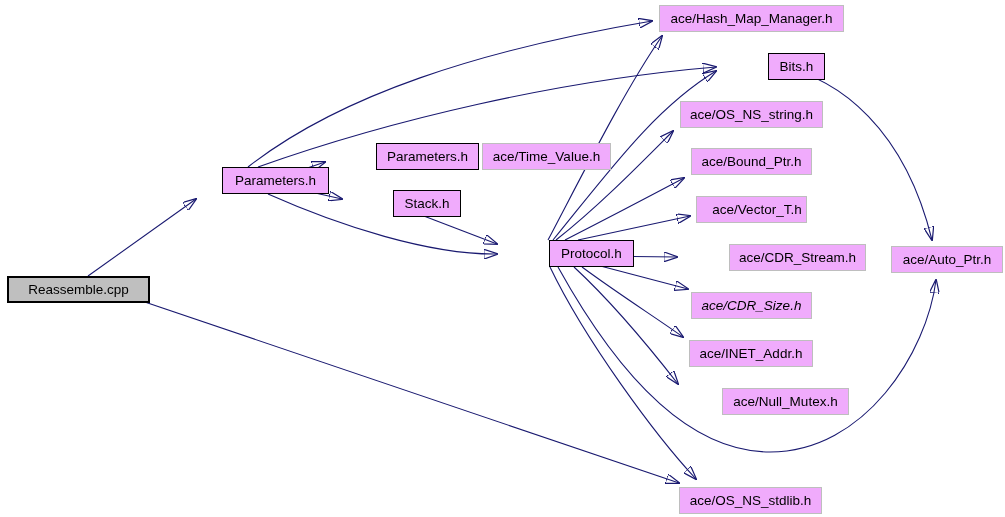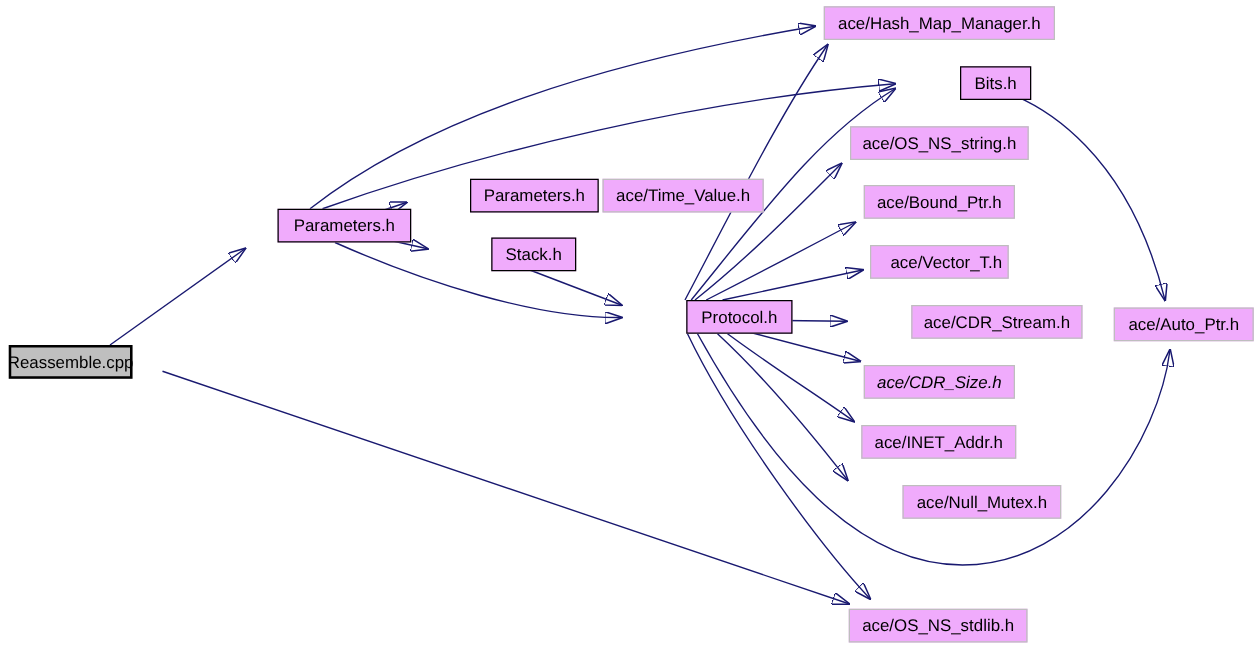--- a/index.html
+++ b/index.html
@@ -68,21 +68,21 @@
     <path marker-end="url(#arrow)" d="M 578 240 L 690 216"></path>
     <path marker-end="url(#arrow)" d="M 589 256 L 677 257"></path>
     <path marker-end="url(#arrow)" d="M 589 263 L 688 289"></path>
     <path marker-end="url(#arrow)" d="M 582 267 C 620 295, 655 317, 683 337"></path>
     <path marker-end="url(#arrow)" d="M 574 267 C 615 305, 650 348, 678 384"></path>
     <path marker-end="url(#arrow)" d="M 550 267 C 585 340, 655 435, 696 479"></path>
     <path marker-end="url(#arrow)" d="M 558 267 C 615 370, 685 452, 770 452 C 865 452, 927 352, 936 280"></path>
     <path marker-end="url(#arrow)" d="M 780 67 C 840 78, 905 130, 932 240"></path>
   </svg>
 
-  <div class="node current" style="left:7px; top:276px; width:99px;">Reassemble.cpp</div>
+  <div class="node current" style="left:7px; top:276px; width:143px;">Reassemble.cpp</div>
 
   <div class="node black" style="left:177px; top:167px; width:107px;">Parameters.h</div>
 
   <div class="node black" style="left:331px; top:143px; width:103px;">Parameters.h</div>
 
   <div class="node black" style="left:348px; top:190px; width:68px;">Stack.h</div>
 
   <div class="node" style="left:482px; top:143px; width:129px;">ace/Time_Value.h</div>
 
   <div class="node black" style="left:504px; top:240px; width:85px;">Protocol.h</div>

